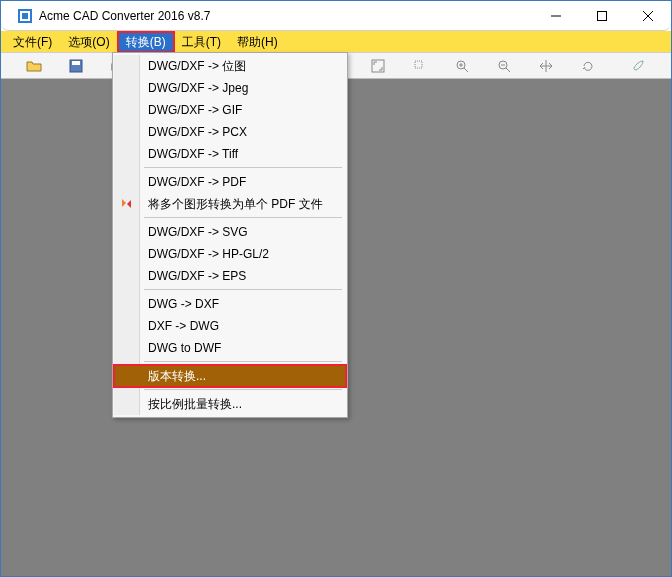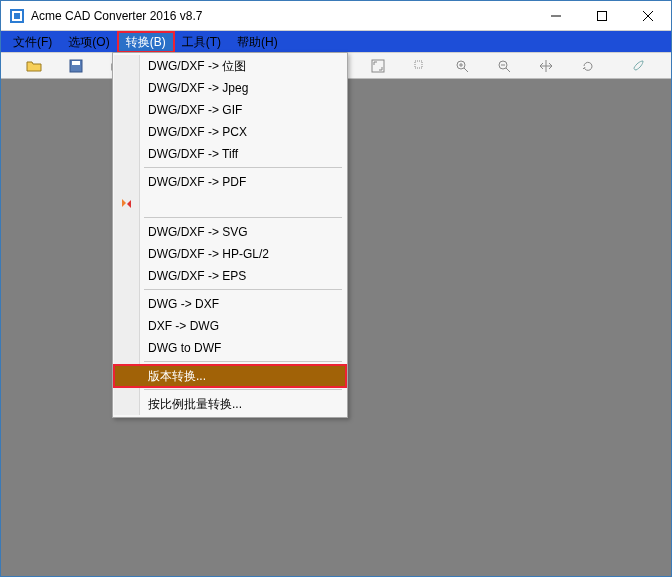--- a/index.html
+++ b/index.html
@@ -1,22 +1,22 @@
 <!DOCTYPE html>
 <html><head>
 <meta charset="utf-8">
 <style>
   * { box-sizing: border-box; margin: 0; padding: 0; }
   html, body { width: 672px; height: 577px; font-family: "Microsoft YaHei", "Segoe UI", Tahoma, sans-serif; background: #fff; overflow: hidden; }
   .window { width: 672px; height: 577px; display: flex; flex-direction: column; border: 1px solid #3a7ab8; }
-  .titlebar { height: 30px; background: #ffffff; display: flex; align-items: center; padding-left: 8px; border-bottom: 1px solid #d0d0d0; }
+  .titlebar { height: 30px; background: #ffffff; display: flex; align-items: center; padding-left: 16px; border-bottom: 1px solid #d0d0d0; border-radius: 8px; }
   .titlebar .app-icon { width: 16px; height: 16px; margin-right: 6px; }
   .titlebar .title { flex: 1; font-size: 12px; color: #000; }
   .titlebar .win-btn { width: 46px; height: 30px; display: flex; align-items: center; justify-content: center; color:#000; }
-  .menubar { height: 22px; background: #1d4ed8; display: flex; align-items: center; padding-left: 4px; font-size: 12px; border-bottom: 1px solid #d0d0d0; }
+  .menubar { height: 22px; background: #fde047; display: flex; align-items: center; padding-left: 4px; font-size: 12px; border-bottom: 1px solid #d0d0d0; }
   .menubar .menu-item { padding: 2px 8px; height: 20px; line-height: 16px; cursor:pointer; }
   .menubar .menu-item.active { background: #2a70c8; color: #fff; outline: 2px solid #e23; outline-offset: -1px; }
   .toolbar { height: 26px; background: #f4f4f4; display: flex; align-items: center; padding: 0 4px; gap: 5px; border-bottom: 1px solid #bcbcbc; }
   .tb-btn { width: 18px; height: 18px; display:flex; align-items:center; justify-content:center;margin-left:21px; }
   .tb-sep { width:1px; height:18px; background:#bcbcbc; margin:0 2px;}
   .client { flex:1; background:#808080; position:relative; }
   .dropdown { position:absolute; left:112px; top:52px; width:236px; background:#f7f7f7; border:1px solid #a7a7a7; box-shadow: 2px 2px 4px rgba(0,0,0,0.25); padding: 2px 1px; }
   .dropdown .gutter { position:absolute; left:1px; top:2px; bottom:2px; width:26px; background:#eeeeee; border-right:1px solid #d7d7d7;}
   .dd-item { position:relative; height:22px; display:flex; align-items:center; font-size:12px; padding-left:34px; color:#000; cursor:pointer; }
   .dd-item .dd-icon { position:absolute; left:5px; width:16px; height:16px; display:flex; align-items:center; justify-content:center;}
@@ -205,20 +205,21 @@
     <div class="dd-item">
         <span>DWG/DXF -&gt; PDF</span>
       </div>
     <div class="dd-item">
       <span class="dd-icon">
           <svg width="14" height="14">
             <path d="M2 2l4 4-4 4z" fill="#f08030"></path>
             <path d="M7 7l4-4v8z" fill="#d33"></path>
           </svg>
         </span>
+      <span>将多个图形转换为单个 PDF 文件</span>
     </div>
     <div class="dd-sep"></div>
     <div class="dd-item">
         <span>DWG/DXF -&gt; SVG</span>
       </div>
     <div class="dd-item">
         <span>DWG/DXF -&gt; HP-GL/2</span>
       </div>
     <div class="dd-item">
         <span>DWG/DXF -&gt; EPS</span>

